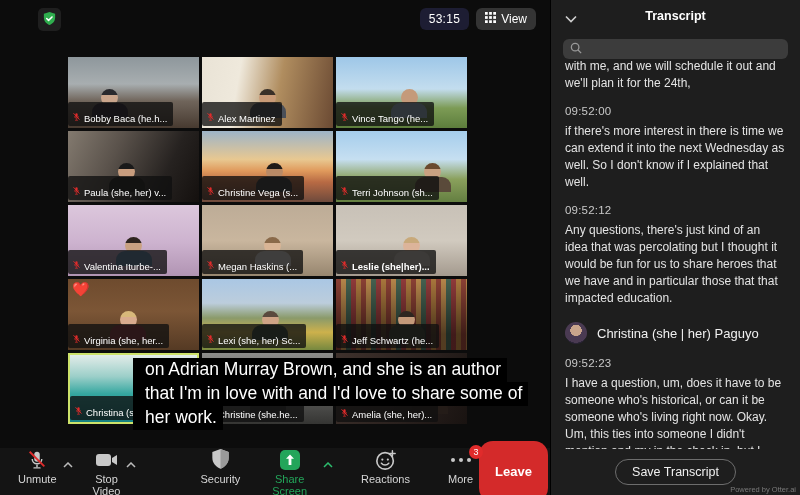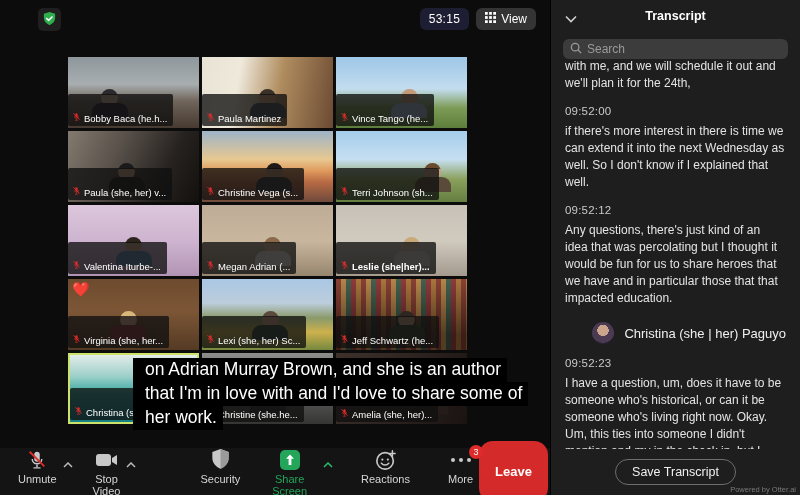--- a/index.html
+++ b/index.html
@@ -20,21 +20,21 @@
 
   
   .gallery { position:absolute; left:68px; top:57px; display:grid;
         grid-template-columns:repeat(3,131px); grid-auto-rows:71px; gap:3px; }
   .tile { position:relative; overflow:hidden; background:#222; cursor:pointer; }
   .tile.active { border:2px solid var(--active-border,#cde26a); }
   .person { position:absolute; bottom:10px; width:36px; transform:translateX(-50%); }
   .person .head { width:17px; height:17px; border-radius:50%; margin:0 auto; }
   .person .torso { width:36px; height:15px; border-radius:9px 9px 0 0; margin-top:-3px; }
   .name-tag { position:absolute; left:0; bottom:2px; display:flex; align-items:center; gap:3px;
-        background:rgba(15,15,15,.78); color:#fff; font-size:9.5px; padding:18px 6px 2px 4px;
+        background:rgba(15,15,15,.78); color:#fff; font-size:9.5px; padding:10px 6px 2px 4px;
         border-radius:2px; max-width:95%; white-space:nowrap; }
   .reaction { position:absolute; left:4px; top:3px; font-size:14px; line-height:1; }
 
   
   .captions { position:absolute; left:133px; top:358px; width:412px; z-index:5; }
   .cap-line { display:table; background:#000; color:#fff; font-size:17.5px; line-height:21px;
         padding:1px 6px 2px 12px; white-space:nowrap; }
 
   
   .toolbar { position:absolute; left:0; right:0; bottom:0; height:47px; background:#141414;
@@ -60,21 +60,21 @@
   .panel-chevron { position:absolute; left:14px; top:9px; cursor:pointer; }
   .search-box { margin:7px 12px 2px; background:#3c3c3c; border-radius:6px; height:20px;
         display:flex; align-items:center; padding:0 7px; gap:5px; }
   .search-box input { background:transparent; border:none; outline:none; color:#ddd;
         font-size:12px; width:100%; }
   .search-box input::placeholder { color:#9a9a9a; }
   .t-body { flex:1; overflow:hidden; padding:2px 14px 0; }
   .para { color:#e4e4e4; font-size:12px; line-height:17px; }
   .para.cut { margin-top:-5px; }
   .ts { color:#c9c9c9; font-size:11.5px; margin:13px 0 6px; letter-spacing:.2px; }
-  .speaker-row { display:flex; align-items:center; gap:10px; margin:15px 0 2px;justify-content:flex-end; }
+  .speaker-row { display:flex; align-items:center; gap:10px; margin:15px 0 2px; }
   .avatar { width:22px; height:22px; border-radius:50%;
         background:radial-gradient(circle at 50% 38%, #caa58c 0 32%, #4a3a52 33% 70%, #2a2436 71%); }
   .speaker-name { color:#f0f0f0; font-size:13px; }
   .panel-footer { position:relative; height:46px; display:flex; align-items:center; justify-content:center; }
   .save-btn { background:transparent; border:1px solid #6d6d6d; border-radius:14px; color:#f0f0f0;
         font-size:12.5px; padding:5px 16px; cursor:pointer; }
   .powered { position:absolute; right:4px; bottom:1px; color:#7a7a7a; font-size:7.5px; }
 </style>
 </head>
 <body>
@@ -142,21 +142,21 @@
           <span class="name-tag">
             <span><svg width="9" height="10" viewBox="0 0 24 24">
                 <g fill="#e02b2b">
                   <rect x="9" y="2" width="6" height="11" rx="3"></rect>
                   <path d="M6 10a6 6 0 0 0 12 0h-1.8a4.2 4.2 0 0 1-8.4 0H6z"></path>
                   <rect x="11.2" y="16" width="1.6" height="3.4"></rect>
                   <rect x="8" y="19.6" width="8" height="1.6" rx=".8"></rect>
                 </g>
                 <line x1="4" y1="2" x2="20" y2="19" stroke="#e02b2b" stroke-width="2.4"></line>
               </svg></span>
-            <span>Paula Martinez</span>
+            <span>Alex Martinez</span>
           </span>
         </div>
         <div class="tile" style="background: linear-gradient(rgb(158, 199, 232) 0%, rgb(195, 221, 238) 45%, rgb(124, 155, 85) 72%, rgb(93, 125, 60) 100%);">
           <div class="person" style="left: 56%;">
             <div class="head" style="background: linear-gradient(rgb(196, 154, 122) 0px, rgb(196, 154, 122) 36%, rgb(196, 154, 122) 36%);"></div>
             <div class="torso" style="background: rgb(157, 182, 204);"></div>
           </div>
           <span class="name-tag">
             <span><svg width="9" height="10" viewBox="0 0 24 24">
                 <g fill="#e02b2b">
@@ -250,21 +250,21 @@
           <span class="name-tag">
             <span><svg width="9" height="10" viewBox="0 0 24 24">
                 <g fill="#e02b2b">
                   <rect x="9" y="2" width="6" height="11" rx="3"></rect>
                   <path d="M6 10a6 6 0 0 0 12 0h-1.8a4.2 4.2 0 0 1-8.4 0H6z"></path>
                   <rect x="11.2" y="16" width="1.6" height="3.4"></rect>
                   <rect x="8" y="19.6" width="8" height="1.6" rx=".8"></rect>
                 </g>
                 <line x1="4" y1="2" x2="20" y2="19" stroke="#e02b2b" stroke-width="2.4"></line>
               </svg></span>
-            <span>Megan Adrian (...</span>
+            <span>Megan Haskins (...</span>
           </span>
         </div>
         <div class="tile" style="background: linear-gradient(rgb(200, 193, 183) 0%, rgb(209, 202, 191) 50%, rgb(164, 154, 142) 100%); font-weight: bold;">
           <div class="person" style="left: 58%;">
             <div class="head" style="background: linear-gradient(rgb(200, 169, 122) 0px, rgb(200, 169, 122) 36%, rgb(220, 180, 154) 36%);"></div>
             <div class="torso" style="background: rgb(216, 207, 198);"></div>
           </div>
           <span class="name-tag">
             <span><svg width="9" height="10" viewBox="0 0 24 24">
                 <g fill="#e02b2b">
@@ -493,21 +493,20 @@
       <span class="panel-title">Transcript</span>
     </div>
 
     <div class="search-box">
       <span>
         <svg width="12" height="12" viewBox="0 0 14 14">
             <circle cx="6" cy="6" r="4.4" fill="none" stroke="#9a9a9a" stroke-width="1.5"></circle>
             <line x1="9.4" y1="9.4" x2="13" y2="13" stroke="#9a9a9a" stroke-width="1.5"></line>
           </svg>
       </span>
-      <input type="text" placeholder="Search" style="">
     </div>
 
     <div class="t-body" id="t-body">
         <div class="para cut">with me, and we will schedule it out and we'll plan it for the 24th,</div>
         <div class="ts">09:52:00</div>
         <div class="para">if there's more interest in there is time we can extend it into the next Wednesday as well. So I don't know if I explained that well.</div>
         <div class="ts">09:52:12</div>
         <div class="para">Any questions, there's just kind of an idea that was percolating but I thought it would be fun for us to share heroes that we have and in particular those that that impacted education.</div>
         <div class="speaker-row">
           <span class="avatar"></span>

